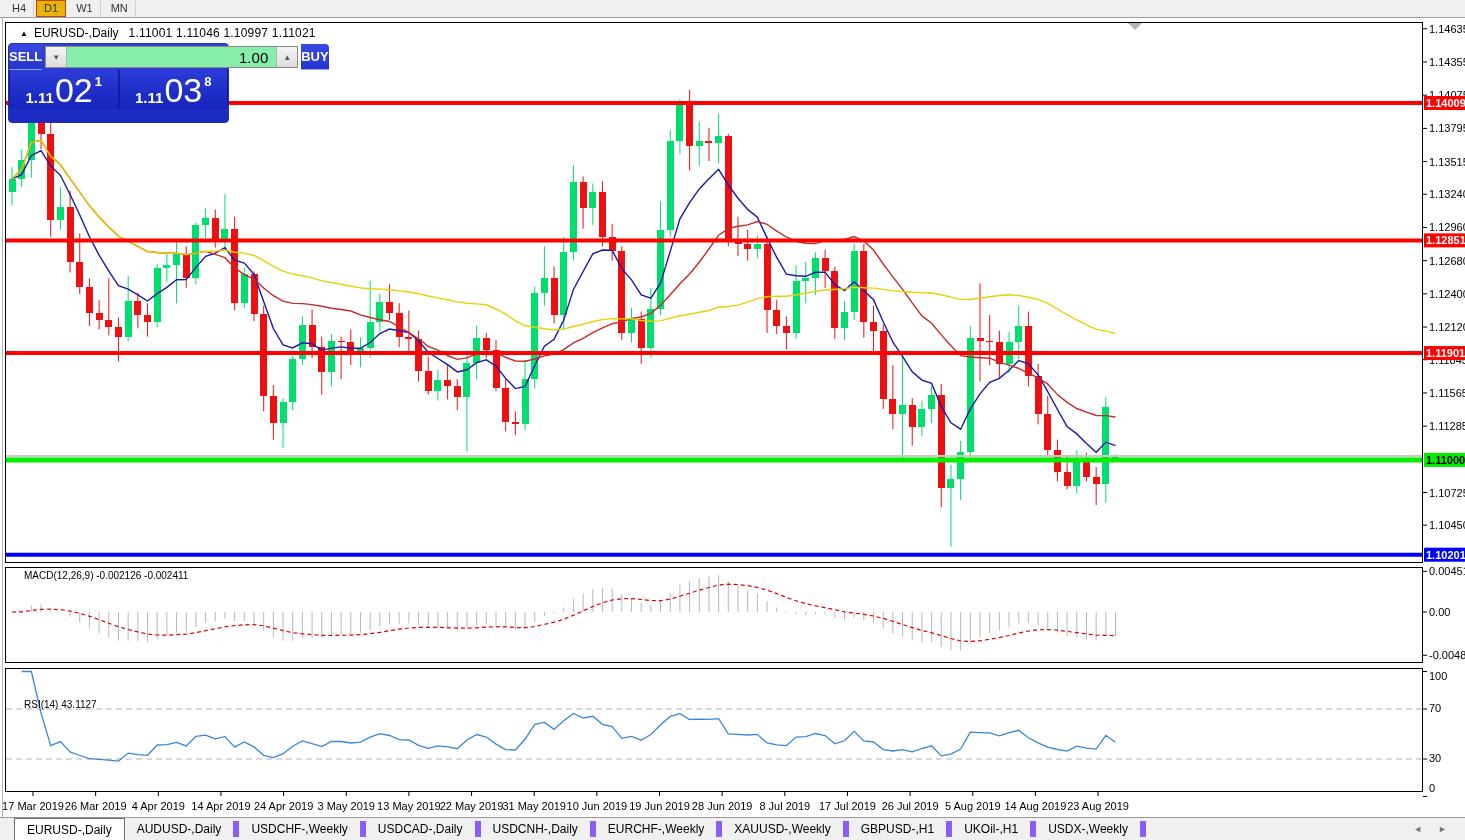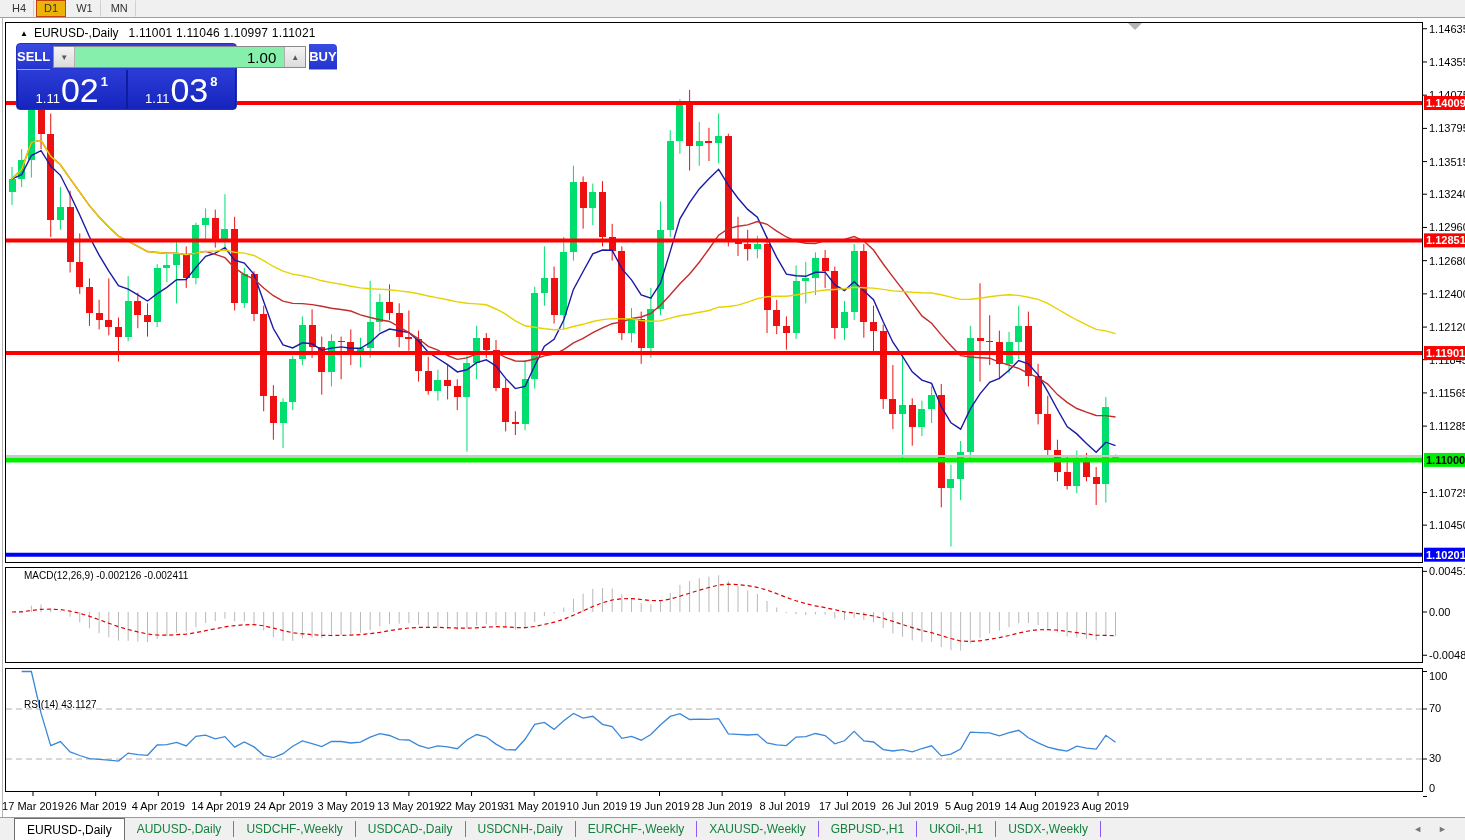--- a/index.html
+++ b/index.html
@@ -13,50 +13,50 @@
   .tf-btn.active{background:#eab308;border:1px solid #c2410c;}
   .left-edge{position:absolute;left:2px;top:18px;width:1px;height:799px;background:#b5b5b5;z-index:1;}
   
   #chart-svg{position:absolute;left:0;top:0;z-index:2;}
   
   .chart-title{position:absolute;left:20px;top:26px;z-index:5;font-size:12px;color:#000;display:flex;align-items:center;}
   .chart-title .tri{font-size:8px;margin-right:6px;}
   .chart-title .sym{margin-right:10px;}
   .chart-title .ohlc{letter-spacing:0.2px;}
   
-  .trade-panel{position:absolute;left:16px;top:43px;width:221px;height:67px;z-index:5;
+  .trade-panel{position:absolute;left:8px;top:43px;width:221px;height:80px;z-index:5;
     background:linear-gradient(#3242dd,#1a2ac0);border-radius:4px;border:1px solid #2331b5;}
   .tp-row1{display:flex;height:26px;align-items:stretch;}
   .tp-btn{width:57px;color:#fff;font-weight:bold;font-size:13px;display:flex;align-items:center;
     justify-content:center;background:linear-gradient(#3a4ae4,#2434cf);border-bottom:1px solid #93a2f5;}
   .tp-btn.sell{border-top-left-radius:4px;}
   .tp-btn.buy{border-top-right-radius:4px;}
   .spinner{flex:1;display:flex;margin:2px 3px;border:1px solid #8a8a8a;background:#fff;}
   .spin-btn{width:21px;background:linear-gradient(#f4f4f4,#dcdcdc);color:#556;font-size:8px;
     display:flex;align-items:center;justify-content:center;}
   .spin-btn.left{border-right:1px solid #b0b0b0;}
   .spin-btn.right{border-left:1px solid #b0b0b0;}
   .vol{flex:1;border:none;background:#86efac;color:#000;font-size:15px;text-align:right;padding-right:8px;
     font-family:"Liberation Sans",sans-serif;min-width:0;}
   .tp-row2{display:flex;height:39px;gap:2px;padding:0 1px;background:#101c9e;border-radius:0 0 4px 4px;}
   .price-box{flex:1;display:flex;align-items:flex-end;justify-content:center;color:#fff;
     background:linear-gradient(#2c3cd6,#1424bd);padding-bottom:4px;}
   .price-box.left{border-bottom-left-radius:4px;}
   .price-box.right{border-bottom-right-radius:4px;}
-  .p-prefix{font-size:13px;font-weight:normal;line-height:1;margin-right:1px;}
+  .p-prefix{font-size:15px;font-weight:bold;line-height:1;margin-right:1px;}
   .p-big{font-size:34px;line-height:0.82;font-weight:400;text-align:right;}
   .p-sup{font-size:13px;font-weight:bold;line-height:1;margin-left:2px;transform:translateY(-17px);}
   
   .ind-label{position:absolute;z-index:5;font-size:10px;color:#000;}
   #macd-label{left:24px;top:570px;}
   #rsi-label{left:24px;top:675px;margin-top:24px;}
   
   .tabbar{position:absolute;left:0;top:817px;width:1465px;height:23px;background:#f0f0f0;
     border-top:1px solid #9a9a9a;display:flex;align-items:center;padding-left:14px;font-size:12px;z-index:6;}
-  .tab{padding:0 12px;color:#15803d;border-right:1px solid #8b5cf6;white-space:nowrap;
+  .tab{padding:0 12px;color:#000000;border-right:6px solid #8b5cf6;white-space:nowrap;
     display:flex;align-items:center;height:16px;}
   .tab.active{background:#fff;border:1px solid #6e6e6e;border-bottom:none;color:#000;height:22px;
     align-self:flex-end;}
   .tab-arrows{margin-left:auto;margin-right:18px;color:#777;font-size:9px;display:flex;gap:16px;}
 </style>
 </head>
 <body>
 
 <div class="toolbar" id="toolbar">
     <div class="tf-btn">H4</div>

